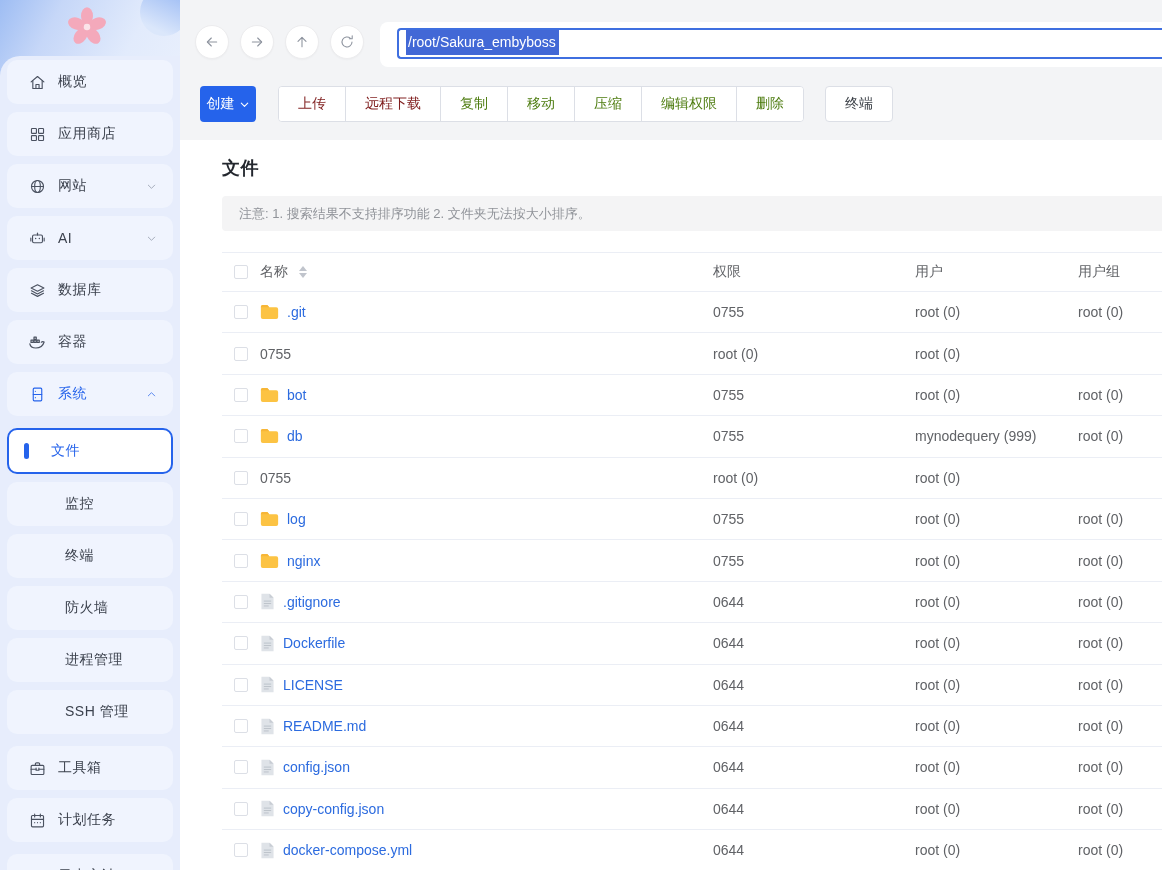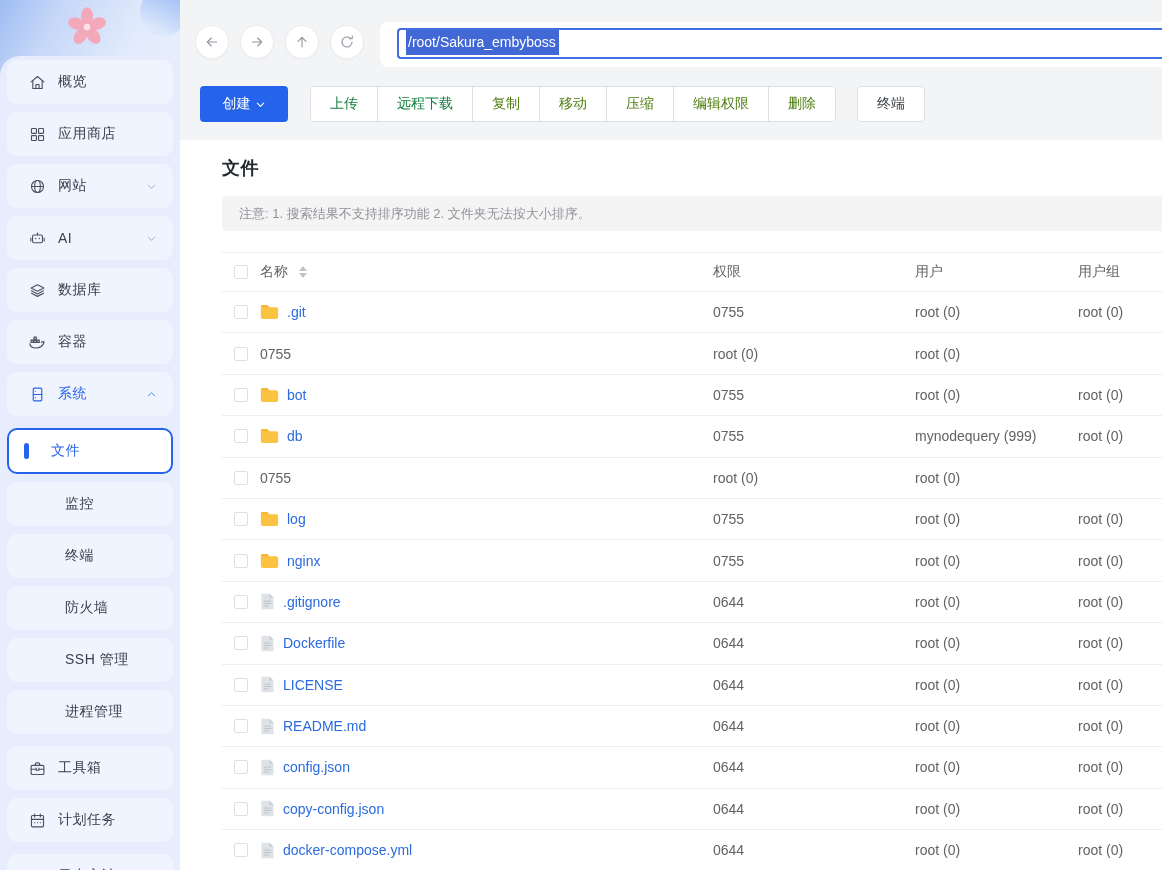--- a/index.html
+++ b/index.html
@@ -32,26 +32,26 @@
     display:flex; align-items:center; justify-content:center; color:#8d939e; cursor:pointer;
     box-shadow:0 1px 2px rgba(0,0,0,.03); }
   .path-wrap { position:absolute; left:380px; top:22px; right:0; height:45px; background:#fff; border-radius:8px 0 0 8px; }
   .path-input { position:absolute; left:17px; top:6px; right:0; height:31px; background:#fff;
     border:2px solid #3f6fe0; border-right:none; border-radius:4px 0 0 4px; display:flex; align-items:flex-start;
     padding-left:7px; cursor:text; }
   .path-sel { background:#4268d6; color:#fff; font-size:14px; padding:4px 3px 5px 2px; white-space:nowrap; }
 
   
   .toolbar { position:absolute; left:200px; top:86px; right:0; height:36px; display:flex; align-items:center; }
-  .btn-create { height:36px; width:88px; background:#2563eb; color:#fff; border:none; border-radius:4px;
+  .btn-create { height:36px; width:56px; background:#2563eb; color:#fff; border:none; border-radius:4px;
     font-size:14px; display:flex; align-items:center; justify-content:center; gap:4px; cursor:pointer;
     font-family:inherit; }
   .btn-group { display:flex; margin-left:22px; border:1px solid #dcdfe6; border-radius:4px; overflow:hidden; background:#fff; }
   .btn-group button { height:34px; padding:0 19px; background:#fff; border:none; border-left:1px solid #dcdfe6;
-    font-size:14px; color:#15803d; cursor:pointer; font-family:inherit; white-space:nowrap; }
+    font-size:14px; color:#7f1d1d; cursor:pointer; font-family:inherit; white-space:nowrap; }
   .btn-group button:first-child { border-left:none; }
   .btn-group button.disabled { color:#4d7c0f; cursor:not-allowed; }
   .btn-terminal { margin-left:21px; height:36px; padding:0 19px; background:#fff; border:1px solid #dcdfe6;
     border-radius:4px; font-size:14px; color:#3c4148; cursor:pointer; font-family:inherit; }
 
   
   .card { position:absolute; left:180px; right:0; top:140px; bottom:0; background:#fff; padding:16px 0 0 42px; overflow:hidden; }
   .page-title { font-size:18px; font-weight:bold; color:#23272e; line-height:24px; letter-spacing:.5px; }
   .notice { margin-top:16px; height:35px; background:#f4f4f5; border-radius:4px 0 0 4px; display:flex; align-items:center;
     padding-left:17px; font-size:13px; color:#909399; }
@@ -182,24 +182,24 @@
       <div class="side-item sub">
         <span class="s-label">监控</span>
       </div>
       <div class="side-item sub">
         <span class="s-label">终端</span>
       </div>
       <div class="side-item sub">
         <span class="s-label">防火墙</span>
       </div>
       <div class="side-item sub">
+        <span class="s-label">进程管理</span>
+      </div>
+      <div class="side-item sub">
         <span class="s-label">SSH 管理</span>
-      </div>
-      <div class="side-item sub">
-        <span class="s-label">进程管理</span>
       </div>
       <div class="side-item gap-before">
         <span class="s-icon">
           <svg width="17" height="17" viewBox="0 0 24 24" fill="none" stroke="currentColor" stroke-width="1.6" stroke-linecap="round" stroke-linejoin="round">
             <rect x="3" y="7.5" width="18" height="13" rx="1.5"></rect>
             <path d="M9 7.5V5.8A1.8 1.8 0 0 1 10.8 4h2.4A1.8 1.8 0 0 1 15 5.8v1.7"></path>
             <path d="M3 13h7m4 0h7"></path>
             <path d="M10 11.5v3h4v-3"></path>
           </svg>
         </span>

